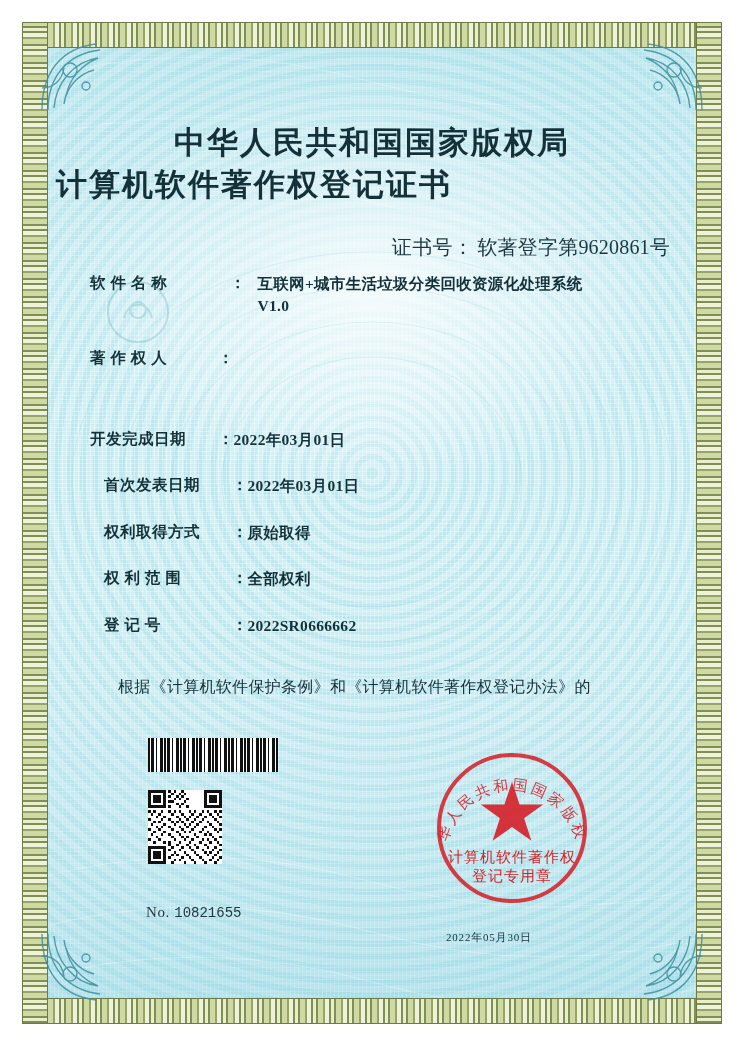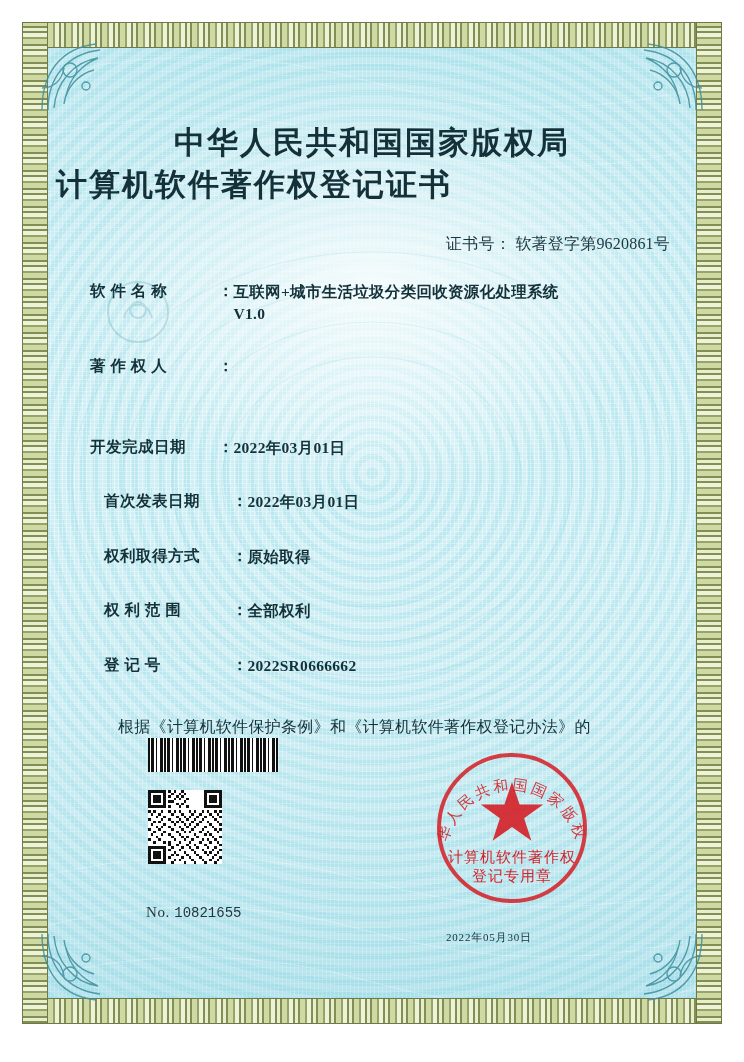--- a/index.html
+++ b/index.html
@@ -115,21 +115,21 @@
     font-weight: bold;
     letter-spacing: 2px;
     color: #14313a;
   }
 
   
   #cert-number-row {
     margin-top: 28px;
     text-align: right;
     padding-right: 18px;
-    font-size: 16px;
+    font-size: 20px;
     color: #1b3640;
     letter-spacing: 0.4px;
   }
   #cert-number-row .cn-label { margin-right: 4px; }
   #cert-number-row .cn-value { letter-spacing: 0.2px; }
 
   
   .field-row {
     display: flex;
     align-items: flex-start;
@@ -151,27 +151,27 @@
   .field-value {
     flex: 1 1 auto;
     font-weight: bold;
     line-height: 1.45;
     letter-spacing: 0.3px;
   }
   .field-value.mono-num {
     font-family: "Liberation Serif", "DejaVu Serif", serif;
   }
 
-  #row-software-name { margin-top: 26px; }
+  #row-software-name { margin-top: 12px; gap: 12px; }
   #row-owner { margin-top: 30px; }
   #row-dev-date { margin-top: 60px; }
   #row-pub-date,
   #row-acquire,
   #row-scope,
-  #row-regnum { margin-top: 32px; padding-left: 48px; }
+  #row-regnum { margin-top: 24px; padding-left: 48px; }
 
   
   #statement {
     margin-top: 34px;
     padding: 0 16px 0 30px;
     font-size: 16px;
     line-height: 2.0;
     color: #14313a;
     text-align: justify;
     letter-spacing: 0.3px;

